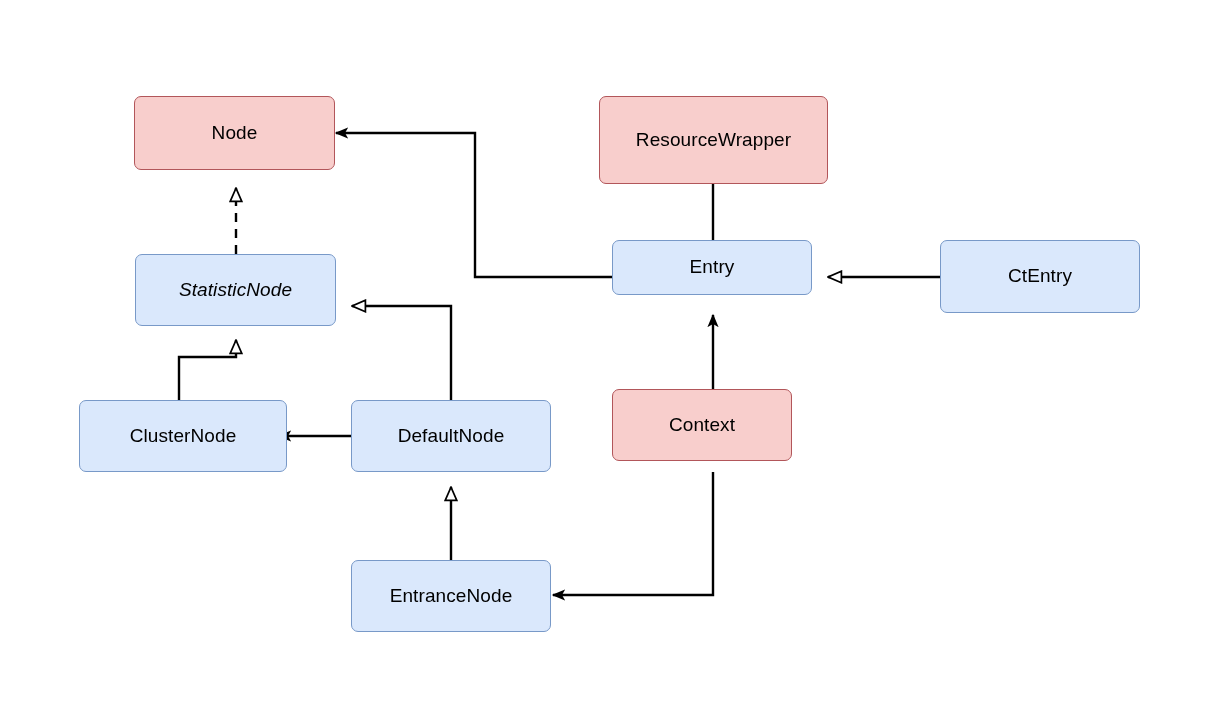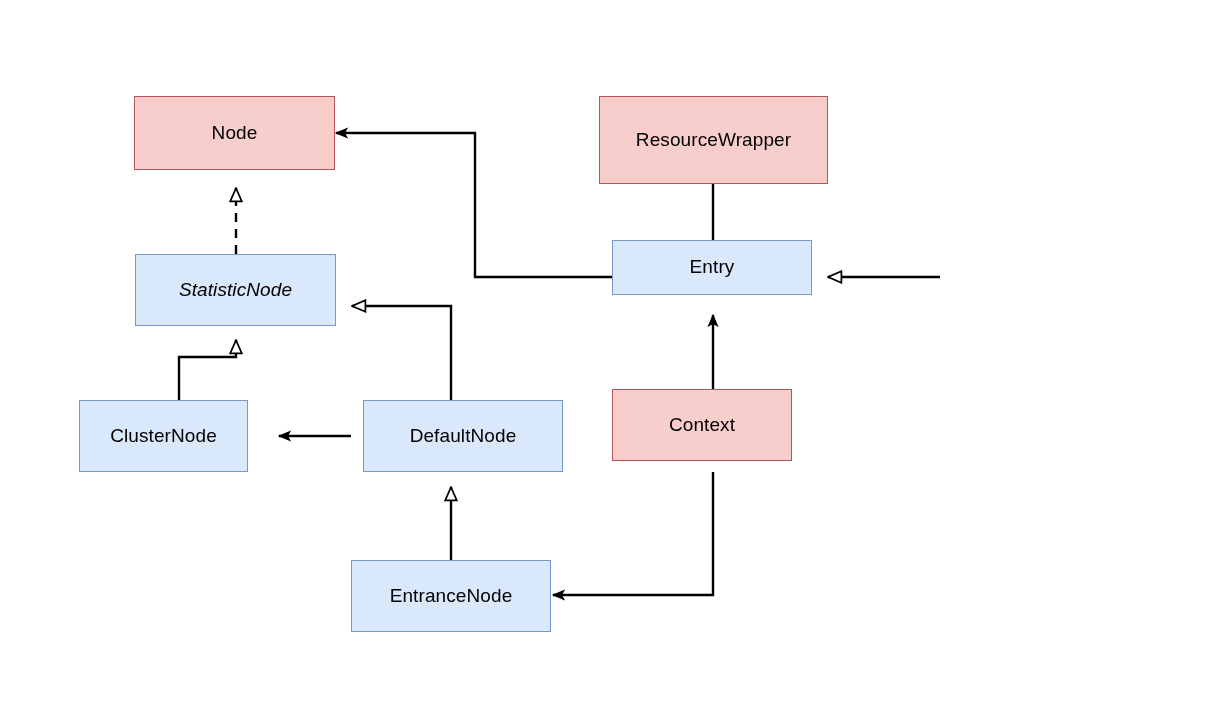--- a/index.html
+++ b/index.html
@@ -34,20 +34,21 @@
     justify-content: center;
     border-width: 1.6px;
     border-style: solid;
     font-size: 19px;
     line-height: 1.1;
     color: #000000;
     letter-spacing: 0.1px;
     text-align: center;
     white-space: nowrap;
     z-index: 2;
+    border-radius: 7px;
   }
   .fill-blue {
     background: #dae8fc;
     border-color: #7899c8;
   }
   .fill-red {
     background: #f8cecc;
     border-color: #b2565a;
   }
   .node-label {
@@ -91,26 +92,29 @@
   </div>
 
   <div class="node-box fill-blue" style="left: 135px; top: 254px; width: 201px; height: 72px; font-style: italic;">
     <span class="node-label">StatisticNode</span>
   </div>
 
   <div class="node-box fill-blue" style="left: 612px; top: 240px; width: 200px; height: 55px;">
     <span class="node-label">Entry</span>
   </div>
 
+  <div class="node-box fill-blue" style="left: 940px; top: 240px; width: 200px; height: 73px;">
+    <span class="node-label">CtEntry</span>
+  </div>
 
-  <div class="node-box fill-blue" style="left: 79px; top: 400px; width: 169px; height: 72px;">
+  <div class="node-box fill-blue" style="left: 79px; top: 400px; width: 208px; height: 72px;">
     <span class="node-label">ClusterNode</span>
   </div>
 
-  <div class="node-box fill-blue" style="left: 351px; top: 400px; width: 200px; height: 72px; margin-left: 12px;">
+  <div class="node-box fill-blue" style="left: 351px; top: 400px; width: 200px; height: 72px;">
     <span class="node-label">DefaultNode</span>
   </div>
 
   <div class="node-box fill-red" style="left: 612px; top: 389px; width: 180px; height: 72px;">
     <span class="node-label">Context</span>
   </div>
 
   <div class="node-box fill-blue" style="left: 351px; top: 560px; width: 200px; height: 72px; text-align: center;">
     <span class="node-label">EntranceNode</span>
   </div>

